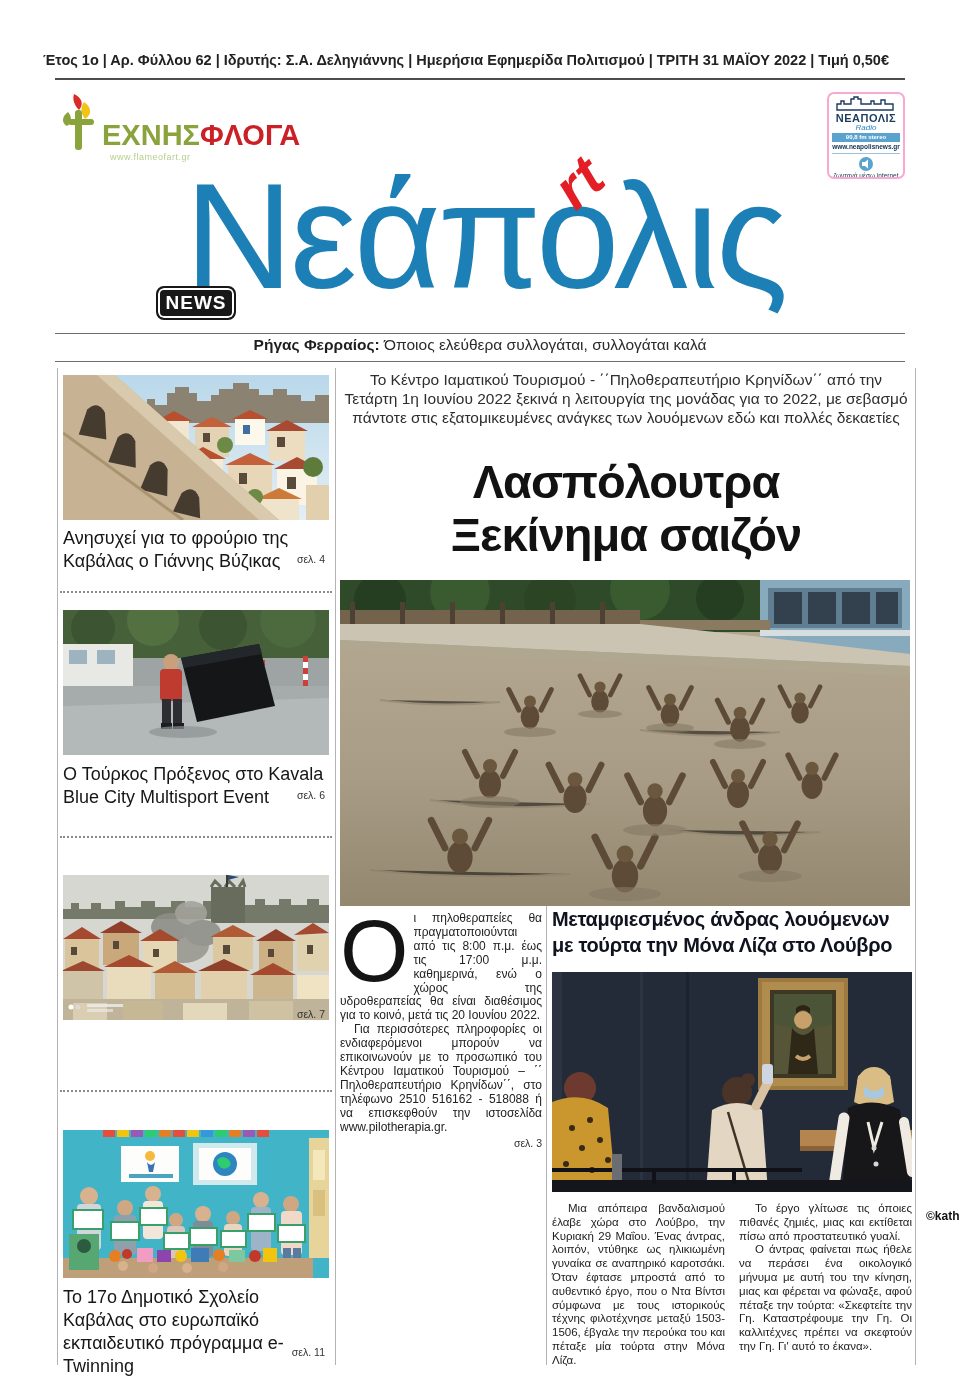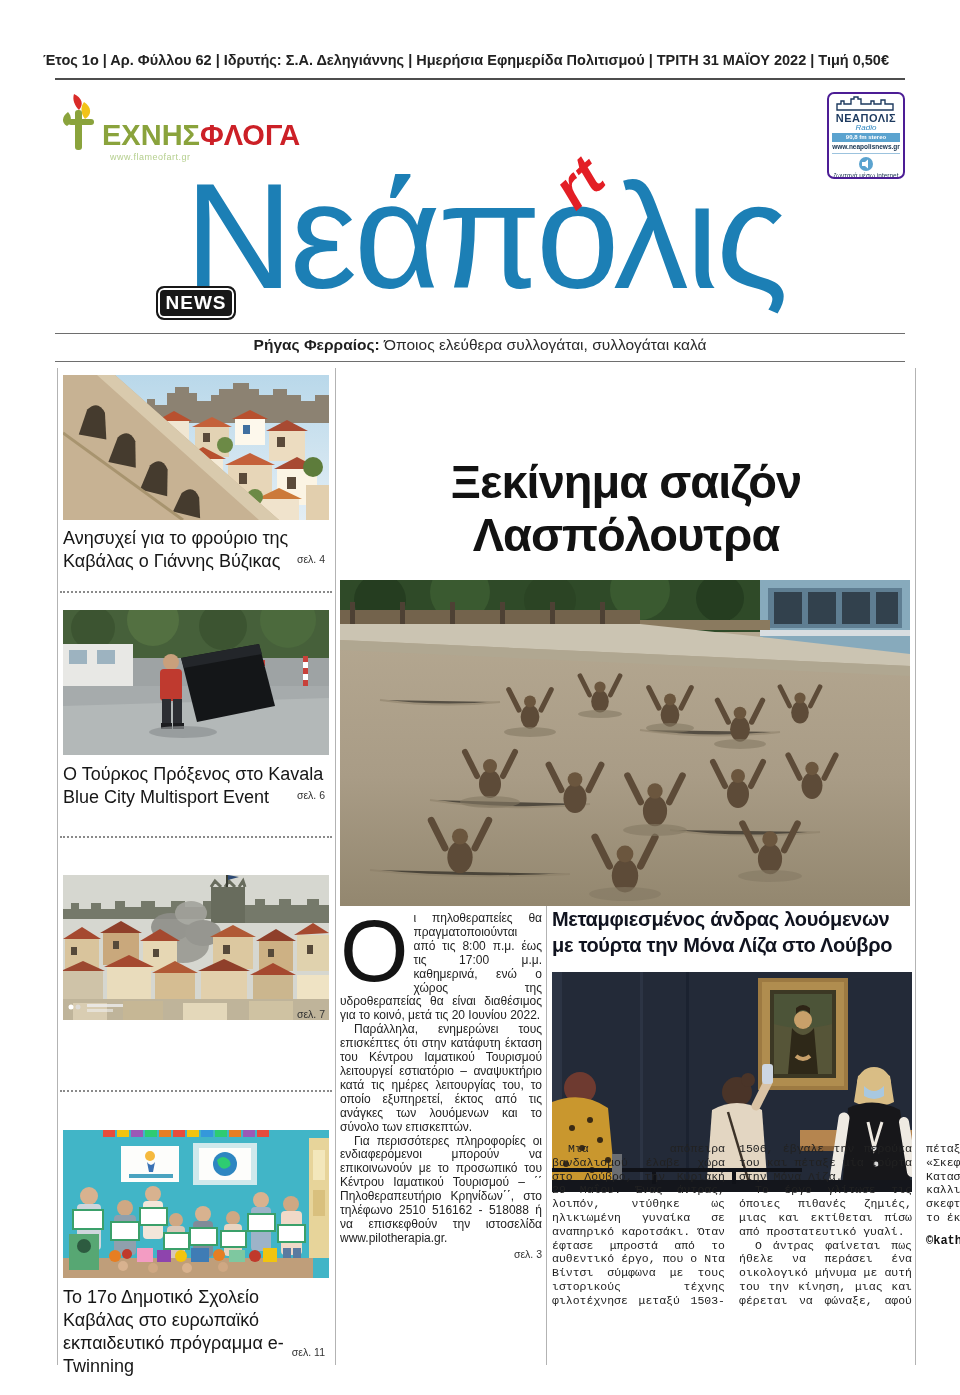--- a/index.html
+++ b/index.html
@@ -17,21 +17,21 @@
   .brand-red{color:#cc2027;}
   .brand-url{font-size:9px;color:#b5cf8e;margin:2px 0 0 50px;letter-spacing:.5px;}
   .bigtitle{top:148px;left:135px;width:700px;height:175px;display:flex;align-items:center;justify-content:center;}
   .bigtitle span{font-size:150px;line-height:150px;color:#1c7fb5;letter-spacing:-3px;}
   .title-accent{top:148px;left:556px;color:#e31e25;font-weight:bold;font-style:italic;
       font-size:58px;transform:rotate(-42deg);transform-origin:center;letter-spacing:2px;}
   .news-badge{top:286px;left:156px;width:76px;height:30px;background:#181818;border-radius:8px;
       border:2px solid #181818;box-shadow:inset 0 0 0 2px #fff;color:#fff;font-weight:bold;
       font-size:19px;display:flex;align-items:center;justify-content:center;letter-spacing:1px;}
   
-  .radio{top:92px;left:827px;width:78px;height:87px;border:2px solid #4c1d95;border-radius:7px;
+  .radio{top:92px;left:827px;width:78px;height:87px;border:2px solid #f9a8d4;border-radius:7px;
       background:#fff;box-sizing:border-box;text-align:center;overflow:hidden;}
   .radio-name{font-size:11px;font-weight:bold;color:#1d3a5f;letter-spacing:.5px;line-height:11px;margin-top:1px;}
   .radio-script{font-size:8px;color:#2e86c1;font-style:italic;line-height:8px;}
   .radio-freq{background:#5ba3cf;color:#fff;font-size:6px;font-weight:bold;line-height:9px;margin:1px 3px;}
   .radio-url{font-size:6.5px;font-weight:bold;color:#16324f;line-height:8px;}
   .radio-tag{font-size:6.5px;color:#16324f;line-height:8px;}
   .radio hr{border:none;border-top:1px solid #9cc3de;margin:2px 3px;}
 
   
   .quote-rule-top{top:333px;left:55px;width:850px;border-top:1.5px solid #6e6e6e;}
@@ -55,22 +55,22 @@
   .lead-photo{top:580px;left:340px;width:570px;height:326px;overflow:hidden;background:#b6a98f;}
   .midcol{top:912px;left:340px;width:202px;font-size:12px;line-height:13.9px;text-align:justify;color:#222;}
   .midcol p{margin:0;text-indent:14px;}
   .midcol p.first{text-indent:0;}
   .dropcap{float:left;font-size:88px;line-height:70px;margin:4px 5px 0 0;color:#141414;}
   .midcol .pageref{display:block;text-align:right;font-size:10.5px;color:#333;text-indent:0;margin-top:2px;}
 
   
   .lv-head{top:906px;left:552px;width:360px;font-size:20px;line-height:26px;font-weight:bold;color:#10131f;letter-spacing:-0.3px;}
   .lv-photo{top:972px;left:552px;width:360px;height:220px;overflow:hidden;background:#222733;}
-  .lv-text{top:1142px;left:552px;width:360px;height:168px;column-count:2;column-gap:14px;
-      font-size:11.5px;line-height:13.8px;text-align:justify;color:#222;font-family:Liberation Mono, monospace;}
+  .lv-text{top:1202px;left:552px;width:360px;height:168px;column-count:2;column-gap:14px;
+      font-size:11.5px;line-height:13.8px;text-align:justify;color:#222;}
   .lv-text p{margin:0;text-indent:16px;}
   .credit-row{display:flex;justify-content:space-between;align-items:baseline;break-inside:avoid;margin-top:2px;}
   .credit{font-weight:bold;font-size:12px;color:#111;text-indent:0;margin-top:8px;}
   .lv-page{font-size:10.5px;color:#333;}
 
   svg{display:block;}
 </style>
 </head>
 <body>
 
@@ -366,23 +366,24 @@
         <circle cx="124" cy="138" r="5" fill="#d8b28f"></circle>
           <circle cx="160" cy="137" r="5" fill="#cfa883"></circle>
       </g>
     </svg>
   </div>
   <div class="sb-cap" style="top:1286px;">
     <span>Το 17ο Δημοτικό Σχολείο Καβάλας στο ευρωπαϊκό εκπαιδευτικό πρόγραμμα e-Twinning</span>
     <span class="sb-page" style="right:2px;bottom:14px;">σελ. 11</span>
   </div>
 
+  <div class="abs intro">Το Κέντρο Ιαματικού Τουρισμού - ΄΄Πηλοθεραπευτήριο Κρηνίδων΄΄ από την Τετάρτη 1η Ιουνίου 2022 ξεκινά η λειτουργία της μονάδας για το 2022, με σεβασμό πάντοτε στις εξατομικευμένες ανάγκες των λουόμενων εδώ και πολλές δεκαετίες</div>
   <div class="abs headline">
+    <div>Λασπόλουτρα</div>
     <div>Ξεκίνημα σαιζόν</div>
-    <div>Λασπόλουτρα</div>
   </div>
 
   <div class="abs lead-photo" aria-label="Λουόμενοι μέσα στη λάσπη σηκώνουν τα χέρια στο πηλοθεραπευτήριο Κρηνίδων">
     <svg width="570" height="326" viewBox="0 0 570 326">
       <defs>
         <linearGradient id="mud" x1="0" y1="0" x2="0" y2="1">
           <stop offset="0" stop-color="#b8ab94"></stop>
             <stop offset="0.6" stop-color="#a99c86"></stop>
             <stop offset="1" stop-color="#93876f"></stop>
         </linearGradient>
@@ -445,21 +446,20 @@
         <ellipse cx="150" cy="222" rx="30" ry="6"></ellipse>
           <ellipse cx="315" cy="250" rx="32" ry="6"></ellipse>
         <ellipse cx="285" cy="314" rx="36" ry="7"></ellipse>
           <ellipse cx="430" cy="296" rx="32" ry="6"></ellipse>
       </g>
     </svg>
   </div>
 
   <div class="abs midcol">
     <p class="first"><span class="dropcap">Ο</span><span>ι πηλοθεραπείες θα πραγματοποιούνται από τις 8:00 π.μ. έως τις 17:00 μ.μ. καθημερινά, ενώ ο χώρος της υδροθεραπείας θα είναι διαθέσιμος για το κοινό, μετά τις 20 Ιουνίου 2022.</span></p>
-    <p>Παράλληλα, ενημερώνει τους επισκέπτες ότι στην κατάφυτη έκταση του Κέντρου Ιαματικού Τουρισμού λειτουργεί εστιατόριο – αναψυκτήριο κατά τις ημέρες λειτουργίας του, το οποίο εξυπηρετεί, έκτος από τις ανάγκες των λουόμενων και το σύνολο των επισκεπτών.</p>
     <p>Για περισσότερες πληροφορίες οι ενδιαφερόμενοι μπορούν να επικοινωνούν με το προσωπικό του Κέντρου Ιαματικού Τουρισμού – ΄΄ Πηλοθεραπευτήριο Κρηνίδων΄΄, στο τηλέφωνο 2510 516162 - 518088 ή να επισκεφθούν την ιστοσελίδα www.pilotherapia.gr.</p>
     <span class="pageref">σελ. 3</span>
   </div>
 
   <div class="abs lv-head">Μεταμφιεσμένος άνδρας λουόμενων με τούρτα την Μόνα Λίζα στο Λούβρο</div>
 
   <div class="abs lv-photo" aria-label="Επισκέπτες φωτογραφίζουν τη Μόνα Λίζα στο Λούβρο">
     <svg width="360" height="220" viewBox="0 0 360 220">
       <rect width="360" height="220" fill="#232a38"></rect>
       <rect x="88" y="0" width="3" height="220" fill="#2c3444"></rect>

